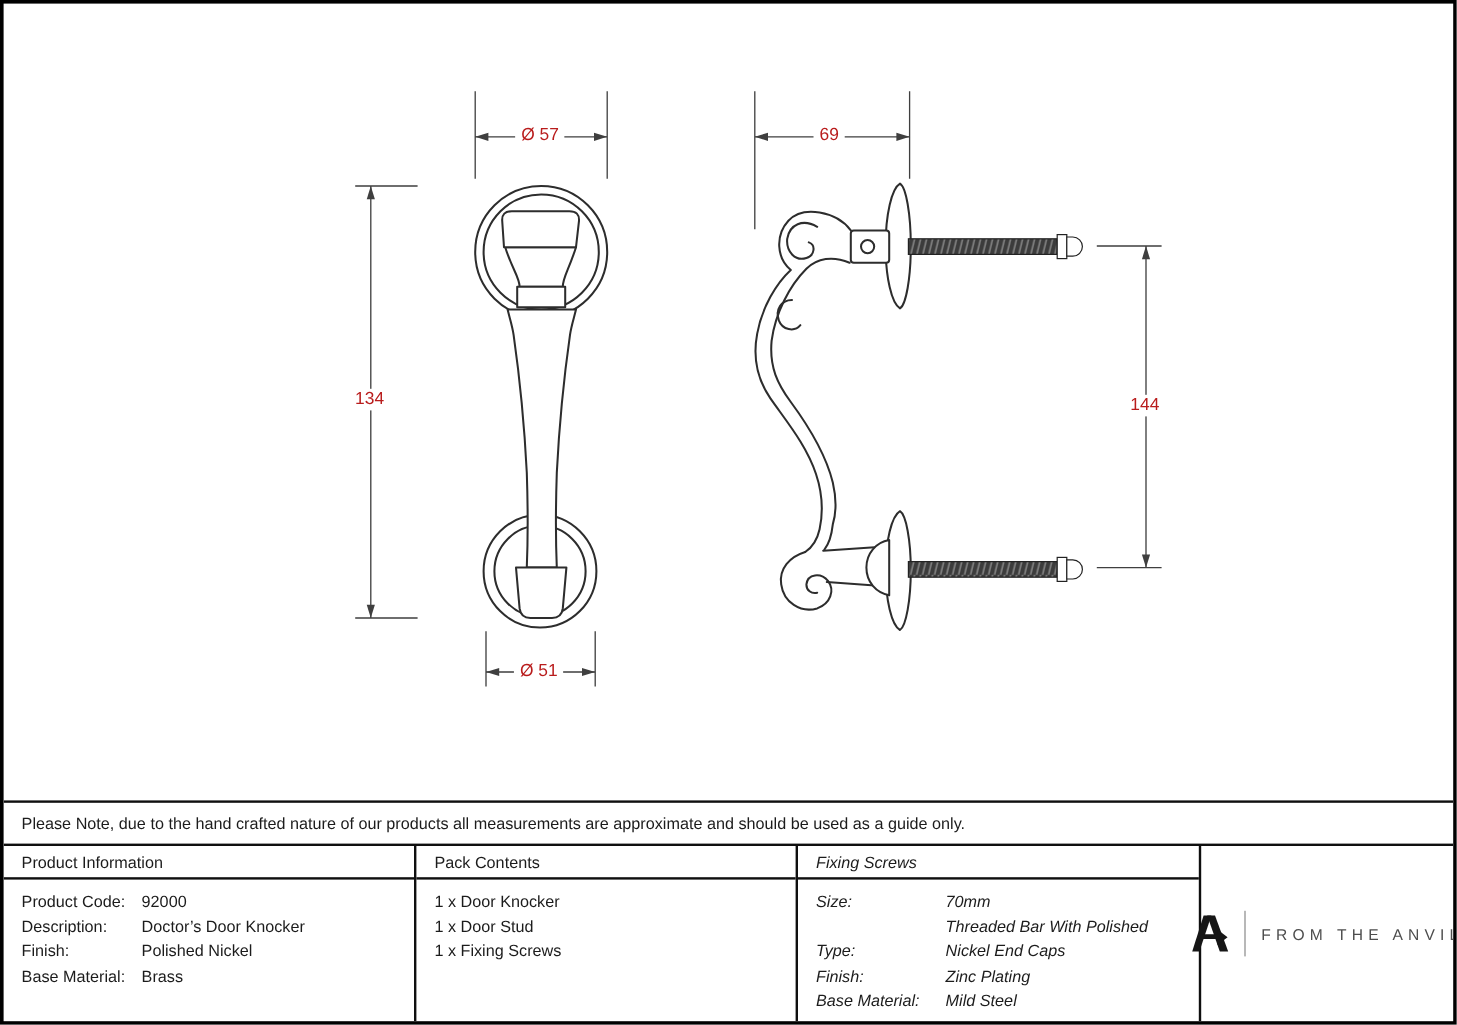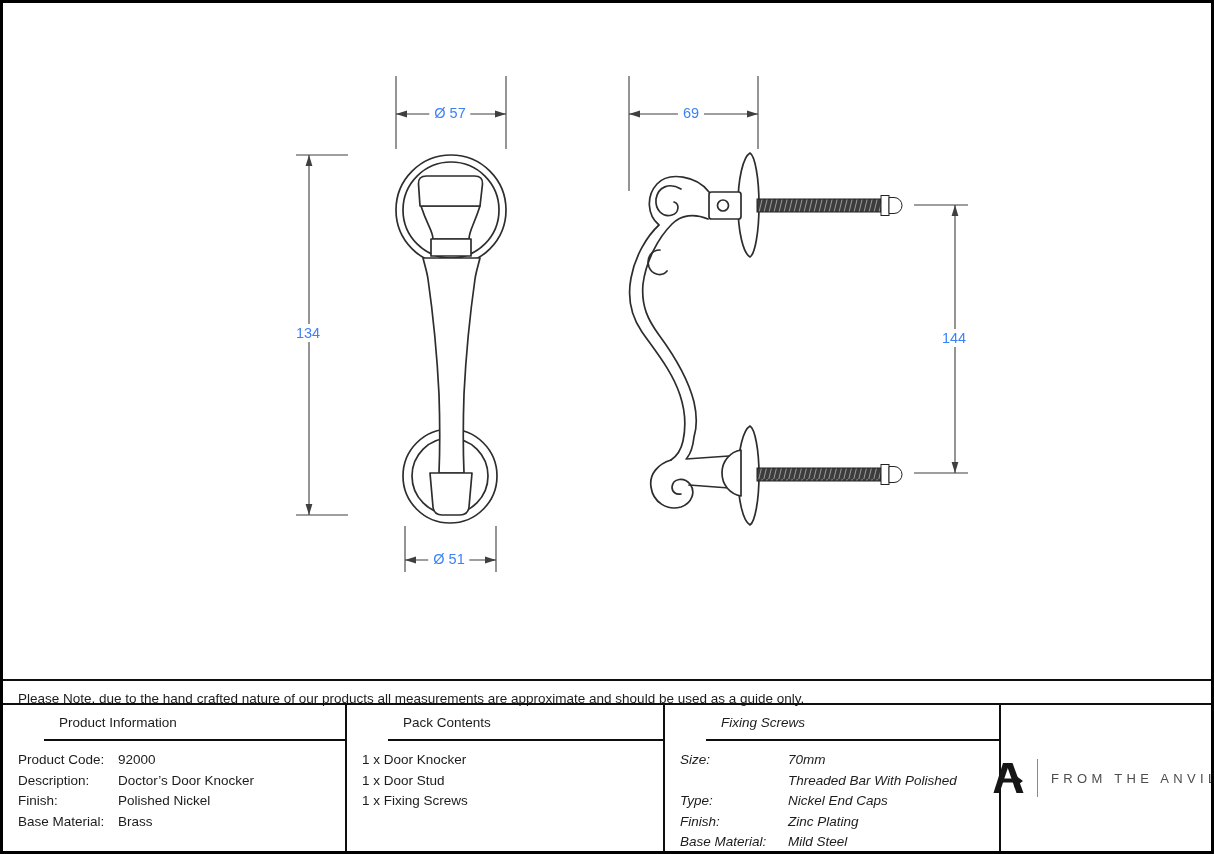--- a/index.html
+++ b/index.html
@@ -13,46 +13,45 @@
     color:#1c1c1c;
     overflow:hidden;
   }
   .drawing-svg{position:absolute;left:0;top:0;}
   .dimlabel{
     position:absolute;
     transform:translate(-50%,-50%);
     background:#ffffff;
     padding:1px 5px;
     font-size:14.5px;
-    color:#3b82f6;
+    color:#b91c1c;
     white-space:nowrap;
   }
   .note-row{
     position:absolute;left:0;right:0;top:664px;height:36px;
     border-top:2.5px solid #0f0f0f;
     box-sizing:border-box;
     display:flex;align-items:center;
     padding-left:15px;
     font-size:13.5px;
-    margin-top:12px;
   }
   .spec-table{
     position:absolute;left:0;right:0;top:700px;bottom:0;
     border-top:2.5px solid #0f0f0f;
     box-sizing:border-box;
   }
   .col{position:absolute;top:0;bottom:0;box-sizing:border-box;}
   .col1{left:0;width:342px;}
   .col2{left:342px;width:318px;border-left:2px solid #0f0f0f;}
   .col3{left:660px;width:336px;border-left:2px solid #0f0f0f;font-style:italic;}
   .col4{left:996px;right:0;border-left:2px solid #0f0f0f;}
   .cell-header{
-    height:36px;border-bottom:2px solid #0f0f0f;box-sizing:border-box;
+    height:28px;border-bottom:2px solid #0f0f0f;box-sizing:border-box;
     display:flex;align-items:center;
-    padding:0 0 0 15px;font-size:13.5px;margin-left:41px;
+    padding:0 0 0 15px;font-size:13.5px;
   }
   .cell-body{padding:9px 0 0 15px;font-size:13.5px;line-height:20.6px;}
   .kv{display:flex;align-items:flex-end;}
   .kv .k{flex:0 0 100px;}
   .col3 .kv .k{flex:0 0 108px;}
   .kv .v{max-width:205px;}
   .logo-cell{
     display:flex;align-items:center;justify-content:center;
     height:100%;
   }

